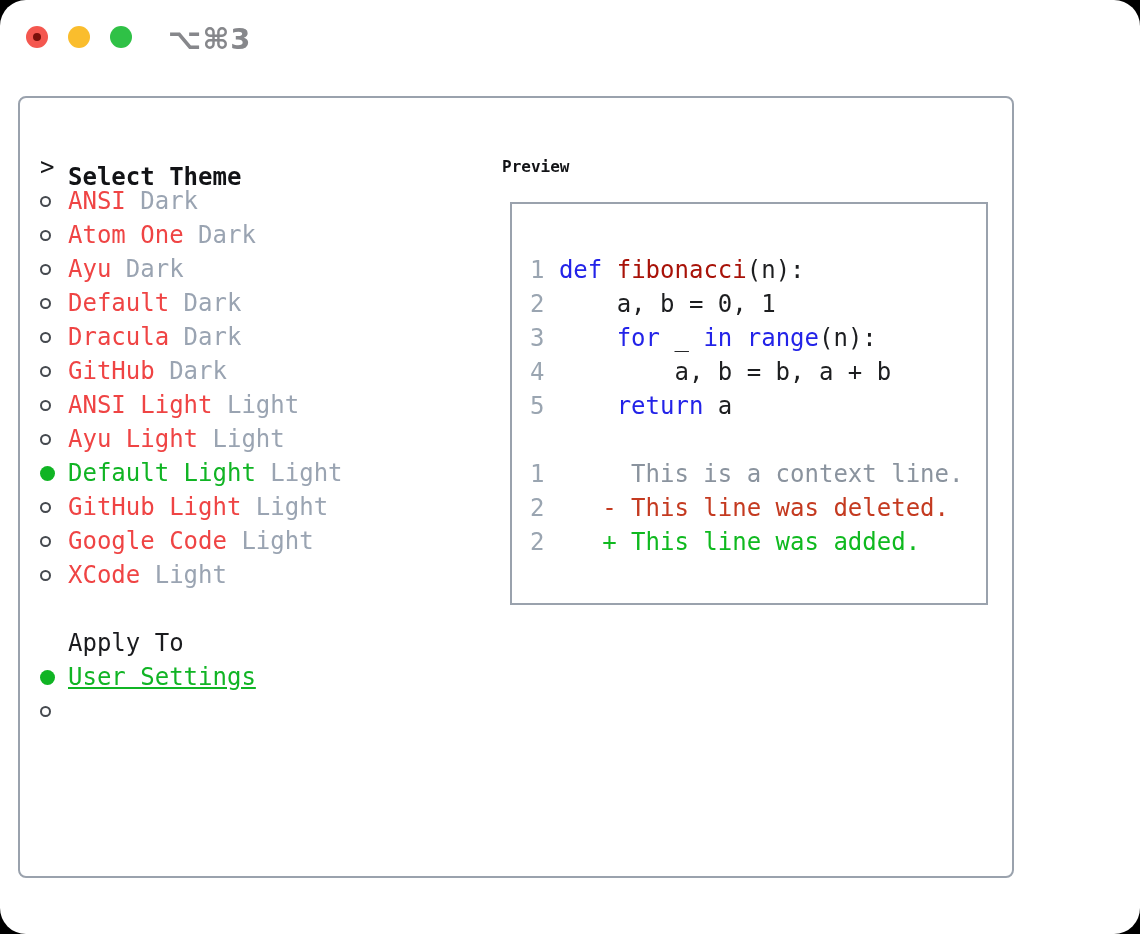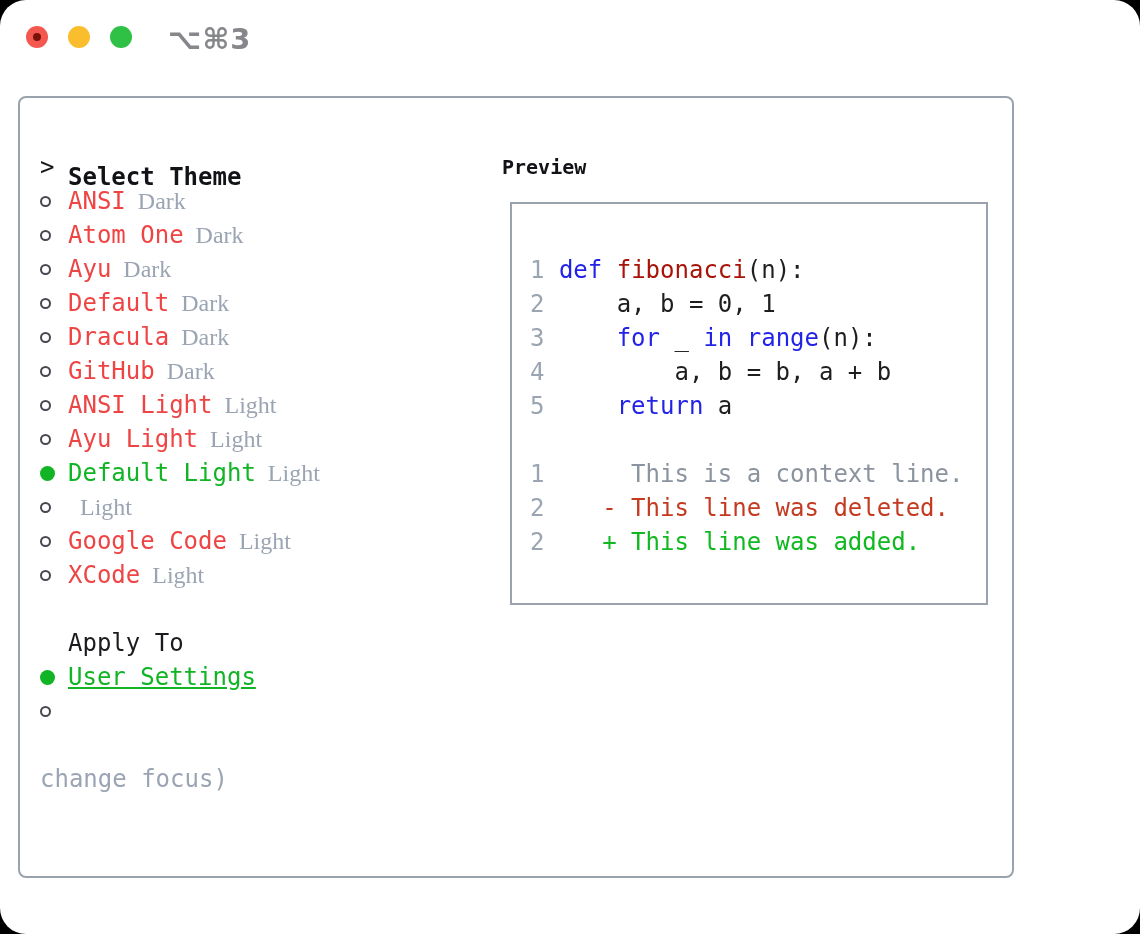--- a/index.html
+++ b/index.html
@@ -35,30 +35,30 @@
   
   .left-col { position:absolute; left:20px; top:52px; }
   .row { display:flex; align-items:center; height:34px; font-size:24px; white-space:pre; }
   .marker { width:28px; display:flex; align-items:center; flex:none; }
   .ring { width:11px; height:11px; border:2.5px solid #45494f; border-radius:50%; }
   .seldot { width:15px; height:15px; border-radius:50%; background:var(--green); }
   .arrow { font-size:24px; color:#17181a; }
   .hdr { font-weight:700; color:#121316;margin-top:19px; }
   .t-name { color:#ef4444; }
   .t-name.selected { color:var(--green); }
-  .badge { color:var(--muted); margin-left:1ch;font-family:Liberation Serif, serif; }
+  .badge { color:var(--muted); margin-left:1ch; }
   .apply-hdr { color:#1a1b1e; }
   .opt-label { color:#2c2f34;text-decoration:underline; }
   .opt-label.selected { color:var(--green); }
   .hint-row { height:34px; line-height:34px; font-size:24px; color:var(--muted); white-space:pre; }
 
   
   .preview-label {
     position:absolute; left:482px; top:52px; height:34px; line-height:34px;
-    font-size:20px; font-weight:700; color:#121316;
+    font-size:16px; font-weight:700; color:#121316;
   }
   .preview-box {
     position:absolute; left:490px; top:104px; width:478px; height:403px;
     border:2px solid var(--border-gray); background:#fff;
     padding:49px 10px 12px 18px; overflow:hidden;
   }
   .code-line { height:34px; line-height:34px; font-size:24px; white-space:pre; }
   .ln { display:inline-block; width:1ch; margin-right:1ch; text-align:right; color:var(--ln); }
   .seg-plain    { color:#1d1e20; }
   .seg-keyword  { color:var(--kw); }
@@ -91,35 +91,34 @@
       <div id="theme-items">
           <div class="row"><span class="marker"><span class="ring"></span></span><span class="t-name">ANSI</span><span class="badge">Dark</span></div>
           <div class="row"><span class="marker"><span class="ring"></span></span><span class="t-name">Atom One</span><span class="badge">Dark</span></div>
           <div class="row"><span class="marker"><span class="ring"></span></span><span class="t-name">Ayu</span><span class="badge">Dark</span></div>
           <div class="row"><span class="marker"><span class="ring"></span></span><span class="t-name">Default</span><span class="badge">Dark</span></div>
           <div class="row"><span class="marker"><span class="ring"></span></span><span class="t-name">Dracula</span><span class="badge">Dark</span></div>
           <div class="row"><span class="marker"><span class="ring"></span></span><span class="t-name">GitHub</span><span class="badge">Dark</span></div>
           <div class="row"><span class="marker"><span class="ring"></span></span><span class="t-name">ANSI Light</span><span class="badge">Light</span></div>
           <div class="row"><span class="marker"><span class="ring"></span></span><span class="t-name">Ayu Light</span><span class="badge">Light</span></div>
           <div class="row"><span class="marker"><span class="seldot"></span></span><span class="t-name selected">Default Light</span><span class="badge">Light</span></div>
-          <div class="row"><span class="marker"><span class="ring"></span></span><span class="badge">Light</span></div>
+          <div class="row"><span class="marker"><span class="ring"></span></span><span class="t-name">GitHub Light</span><span class="badge">Light</span></div>
           <div class="row"><span class="marker"><span class="ring"></span></span><span class="t-name">Google Code</span><span class="badge">Light</span></div>
           <div class="row"><span class="marker"><span class="ring"></span></span><span class="t-name">XCode</span><span class="badge">Light</span></div>
         </div>
       <div class="row"></div>
       <div class="row">
         <span class="marker"></span>
         <span class="apply-hdr">Apply To</span>
       </div>
       <div id="apply-options">
           <div class="row"><span class="marker"><span class="seldot"></span></span><span class="opt-label selected">User Settings</span></div>
           <div class="row"><span class="marker"><span class="ring"></span></span></div>
         </div>
       <div class="row"></div>
-      <div class="hint-row">change focus)</div>
     </div>
 
     <div class="preview-label">Preview</div>
 
     <div class="preview-box">
       <div id="code-lines">
           <div class="code-line"><span class="ln">1</span><span class="seg-keyword">def</span><span class="seg-plain"> </span><span class="seg-function">fibonacci</span><span class="seg-plain">(n):</span></div>
           <div class="code-line"><span class="ln">2</span><span class="seg-plain">    a, b = 0, 1</span></div>
           <div class="code-line"><span class="ln">3</span><span class="seg-plain">    </span><span class="seg-keyword">for</span><span class="seg-plain"> _ </span><span class="seg-keyword">in</span><span class="seg-plain"> </span><span class="seg-keyword">range</span><span class="seg-plain">(n):</span></div>
           <div class="code-line"><span class="ln">4</span><span class="seg-plain">        a, b = b, a + b</span></div>

